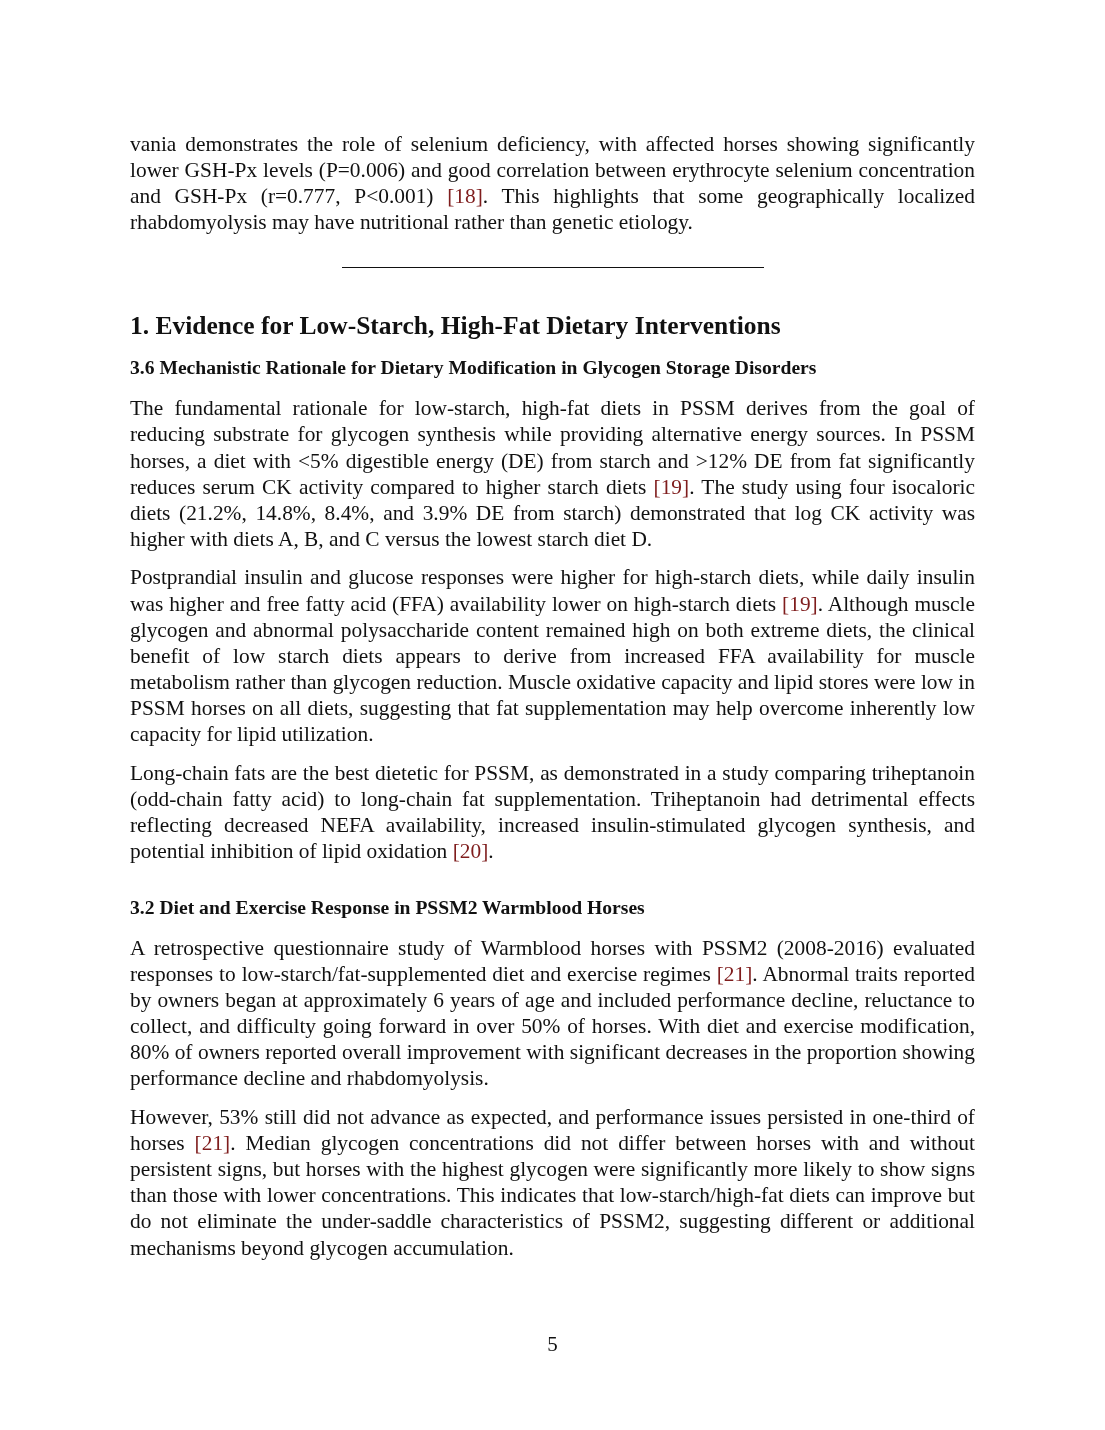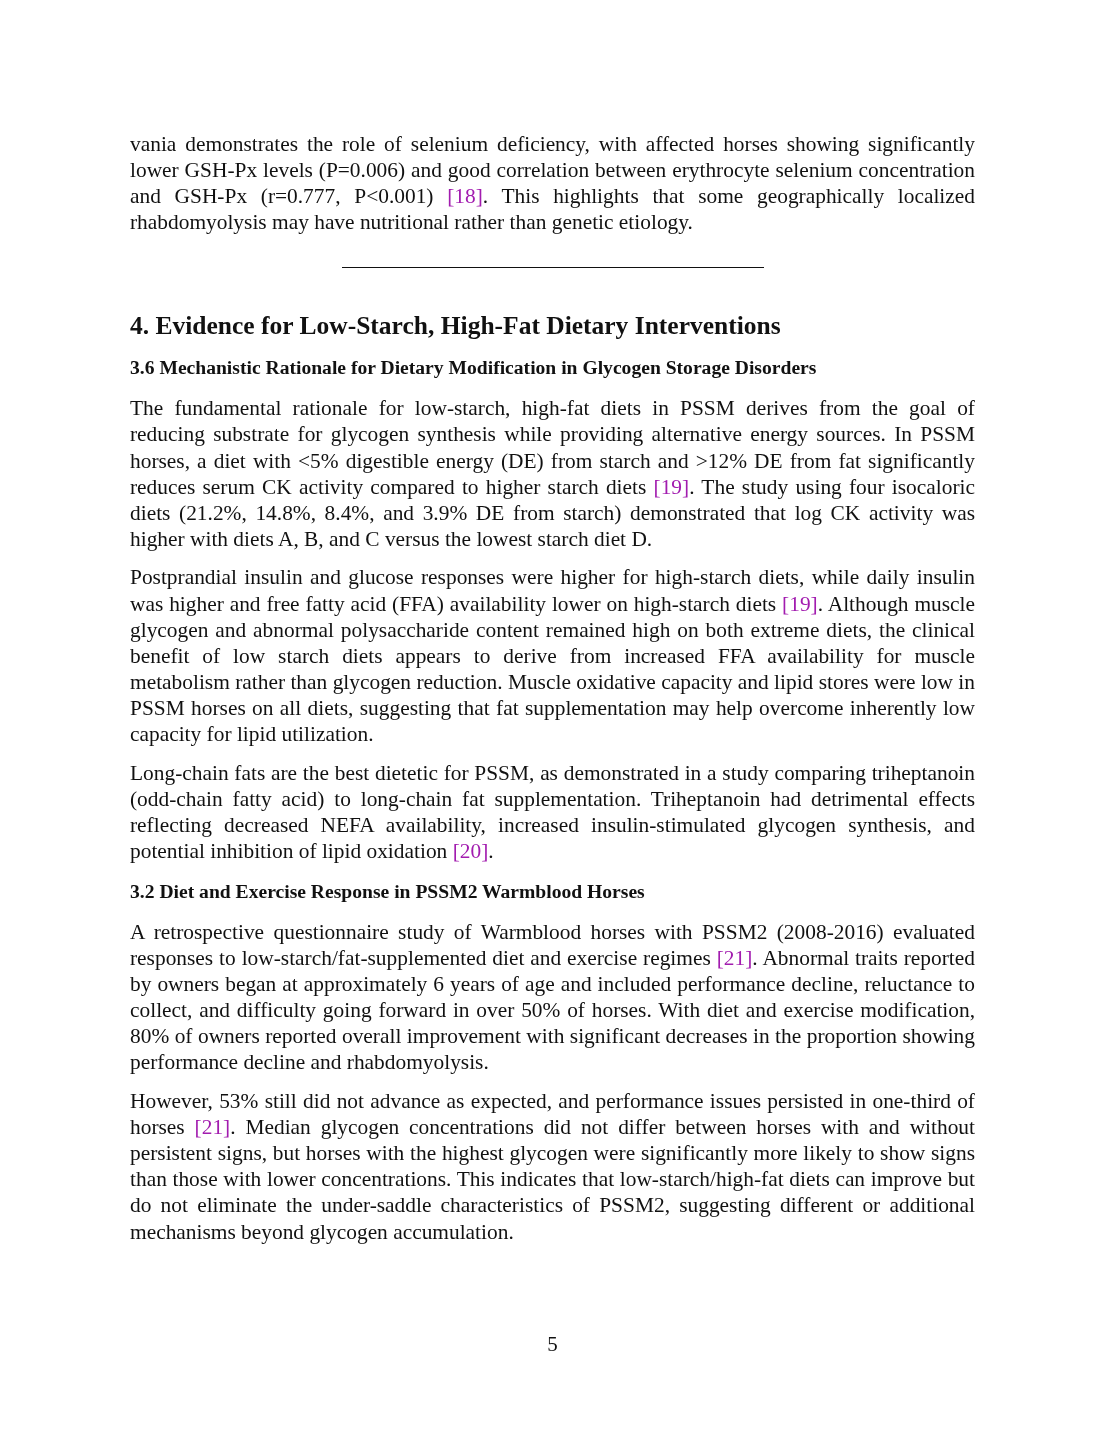--- a/index.html
+++ b/index.html
@@ -22,21 +22,21 @@
     }
     .para {
       font-family: "Liberation Serif", "DejaVu Serif", serif;
       font-size: 21.4px;
       line-height: 26.1px;
       text-align: justify;
       margin: 0 0 12.5px 0;
       hyphens: manual;
     }
     .cite {
-      color: #a21caf;
+      color: #7f1d1d;
     }
     .rule {
       width: 422px;
       height: 0;
       border-top: 1.4px solid #111111;
       margin: 32px auto 0 auto;
     }
     .h2 {
       font-family: "Liberation Serif", "DejaVu Serif", serif;
       font-weight: bold;
@@ -45,21 +45,21 @@
       margin: 43px 0 0 0;
     }
     .h3 {
       font-family: "Liberation Serif", "DejaVu Serif", serif;
       font-weight: bold;
       font-size: 19.6px;
       line-height: 24px;
       margin: 15px 0 15px 0;
     }
     .h3.sec32 {
-      margin-top: 16px;
+      margin-top: 32px;
       font-family: Liberation Serif, serif;
     }
     .pagenum {
       position: absolute;
       top: 1332px;
       left: 0;
       width: 1105px;
       text-align: center;
       font-family: "Liberation Serif", "DejaVu Serif", serif;
       font-size: 21px;
@@ -67,21 +67,21 @@
   </style>
 </head>
 <body>
 
 <div class="page">
 
   <p class="para"><span>vania demonstrates the role of selenium deficiency, with affected horses showing signifi­cantly lower GSH-Px levels (P=0.006) and good correlation between erythrocyte selenium concentration and GSH-Px (r=0.777, P&lt;0.001) </span><a class="cite">[18]</a><span>. This highlights that some geographi­cally localized rhabdomyolysis may have nutritional rather than genetic etiology.</span></p>
 
   <div class="rule"></div>
 
-  <h2 class="h2">4. Evidence for Low-Starch, High-Fat Dietary Interventions</h2>
+  <h2 class="h2">1. Evidence for Low-Starch, High-Fat Dietary Interventions</h2>
 
   <h3 class="h3">3.6 Mechanistic Rationale for Dietary Modification in Glycogen Storage Disorders</h3>
 
   <p class="para"><span>The fundamental rationale for low-starch, high-fat diets in PSSM derives from the goal of reducing substrate for glycogen synthesis while providing alternative energy sources. In PSSM horses, a diet with &lt;5% digestible energy (DE) from starch and &gt;12% DE from fat significantly reduces serum CK activity compared to higher starch diets </span><a class="cite">[19]</a><span>. The study using four isocaloric diets (21.2%, 14.8%, 8.4%, and 3.9% DE from starch) demonstrated that log CK activity was higher with diets A, B, and C versus the lowest starch diet D.</span></p>
 
   <p class="para"><span>Postprandial insulin and glucose responses were higher for high-starch diets, while daily insulin was higher and free fatty acid (FFA) availability lower on high-starch diets </span><a class="cite">[19]</a><span>. Although muscle glycogen and abnormal polysaccharide content remained high on both extreme diets, the clinical benefit of low starch diets appears to derive from increased FFA availability for muscle metabolism rather than glycogen reduction. Muscle oxidative capacity and lipid stores were low in PSSM horses on all diets, suggesting that fat supple­mentation may help overcome inherently low capacity for lipid utilization.</span></p>
 
   <p class="para"><span>Long-chain fats are the best dietetic for PSSM, as demonstrated in a study comparing tri­heptanoin (odd-chain fatty acid) to long-chain fat supplementation.  Triheptanoin had detrimental effects reflecting decreased NEFA availability, increased insulin-stimulated glycogen synthesis, and potential inhibition of lipid oxidation </span><a class="cite">[20]</a><span>.</span></p>
 
   <h3 class="h3 sec32">3.2 Diet and Exercise Response in PSSM2 Warmblood Horses</h3>

